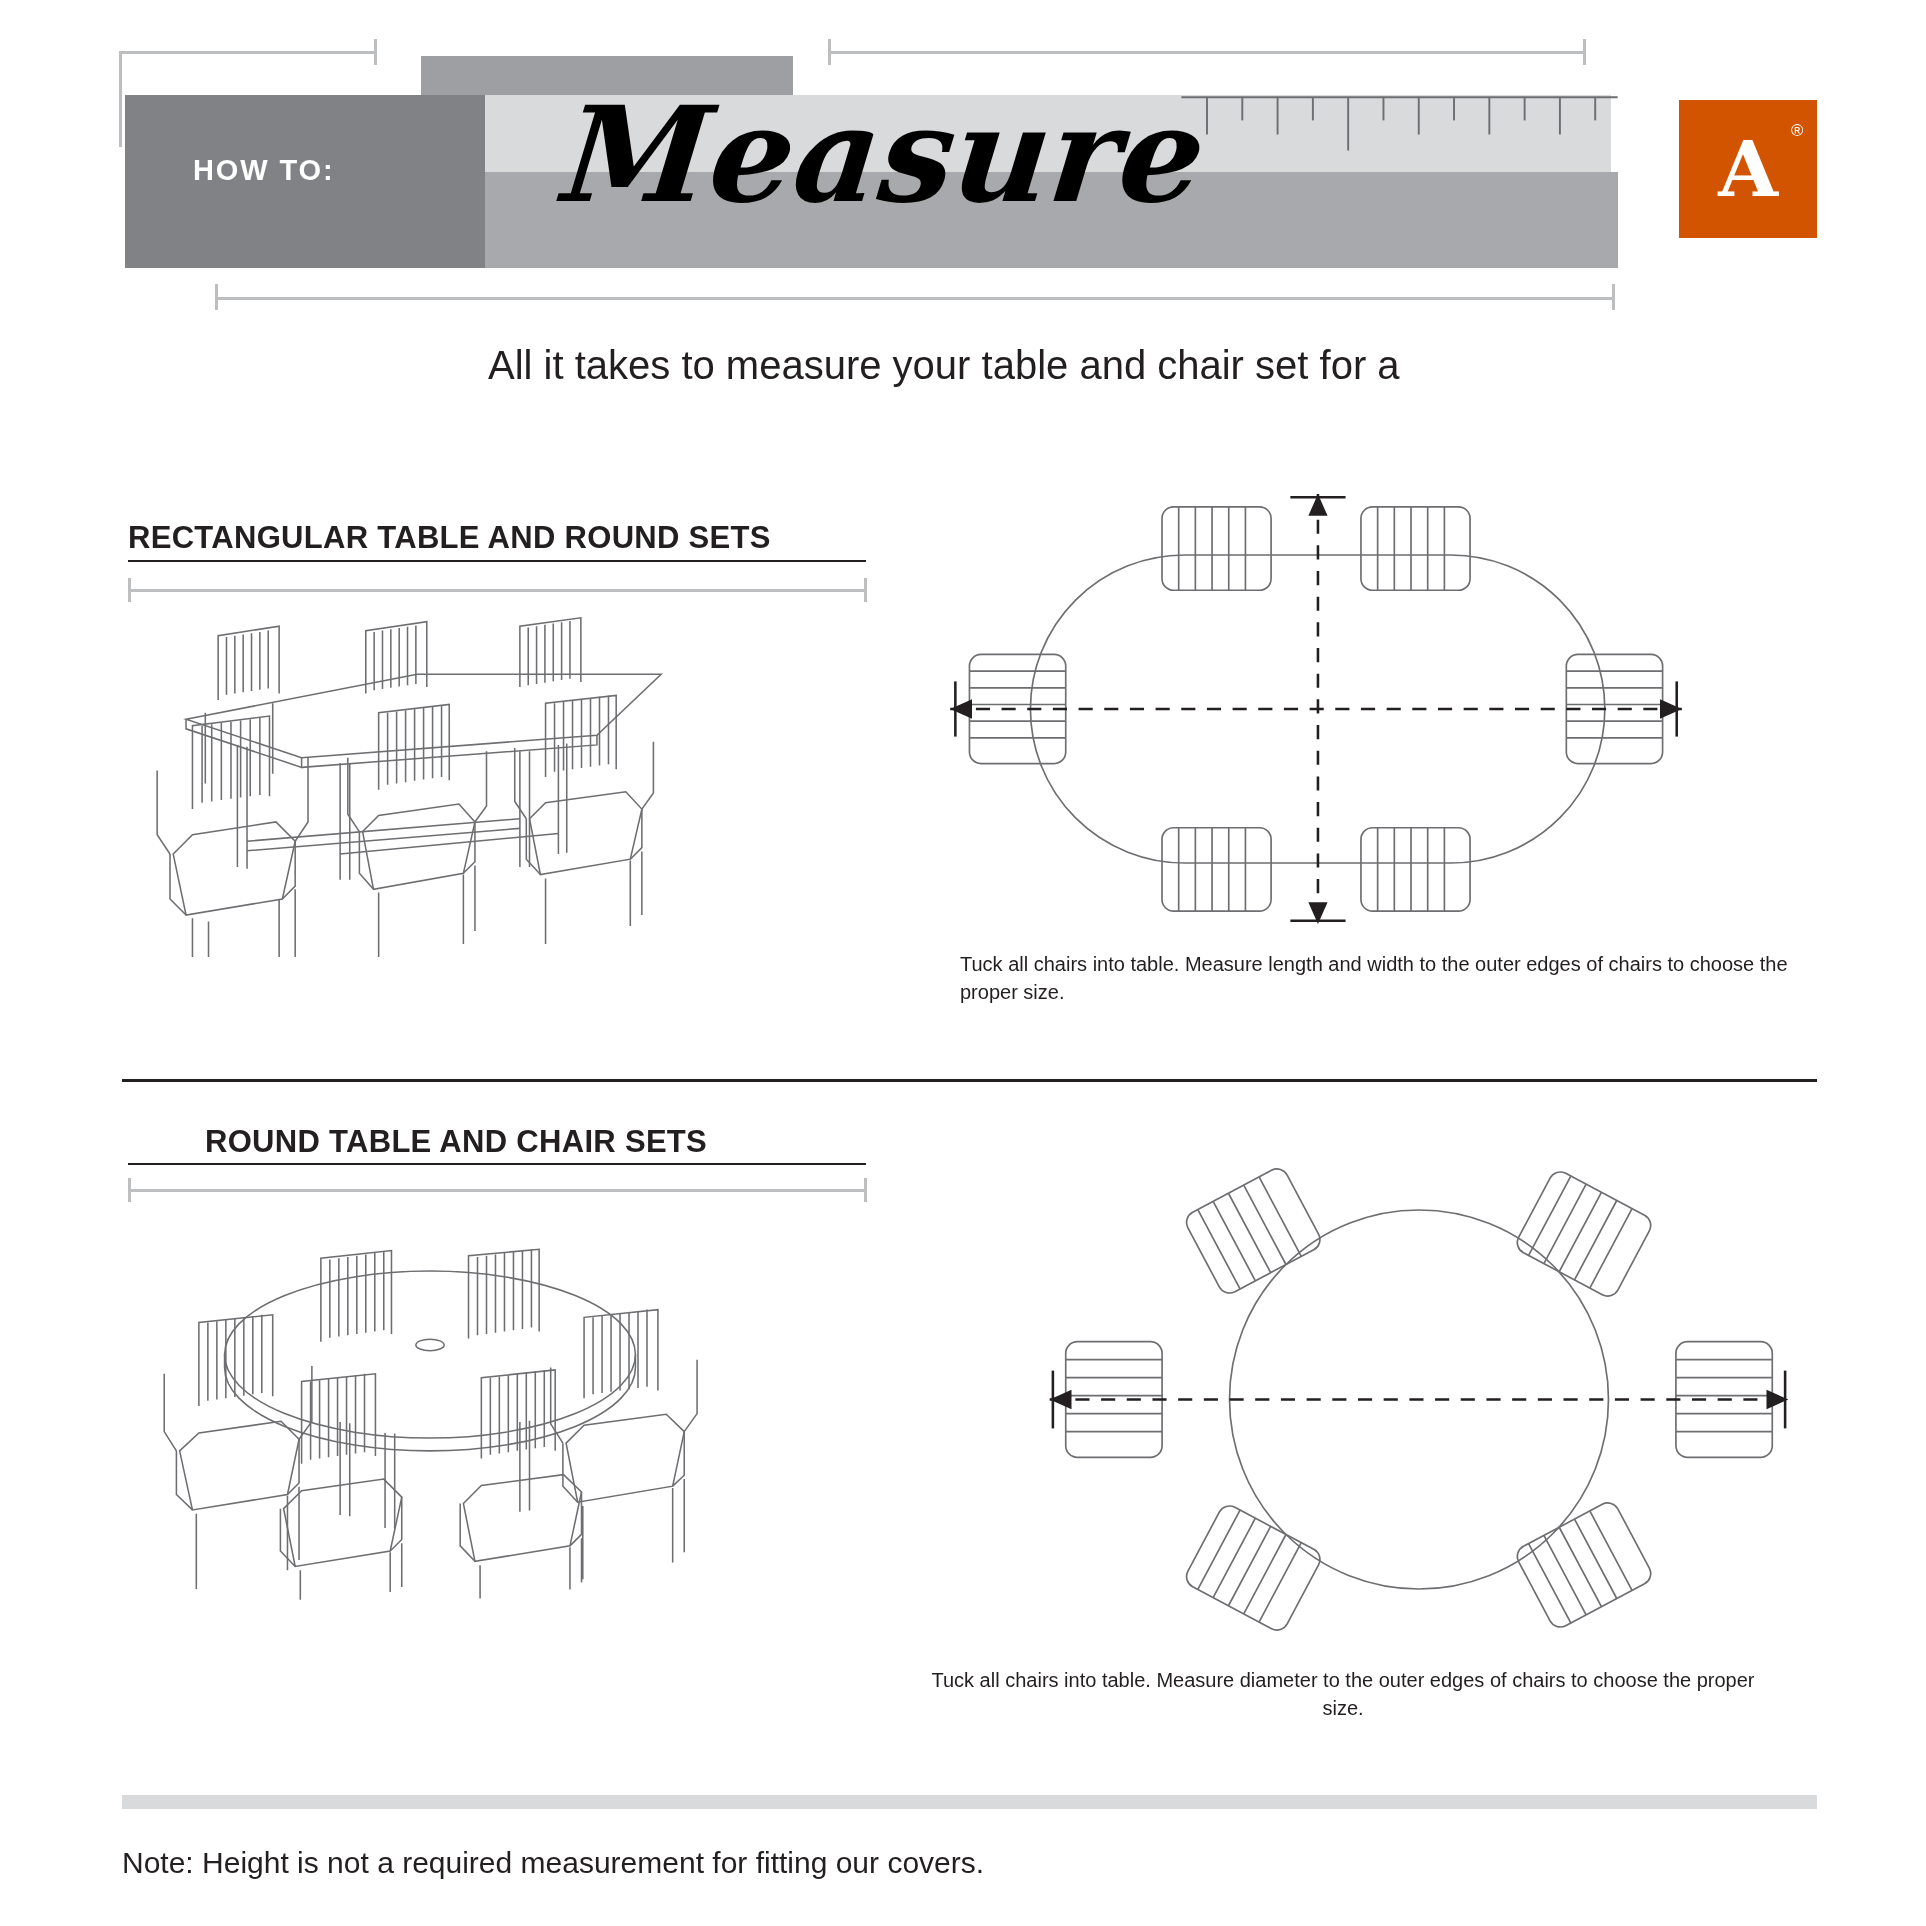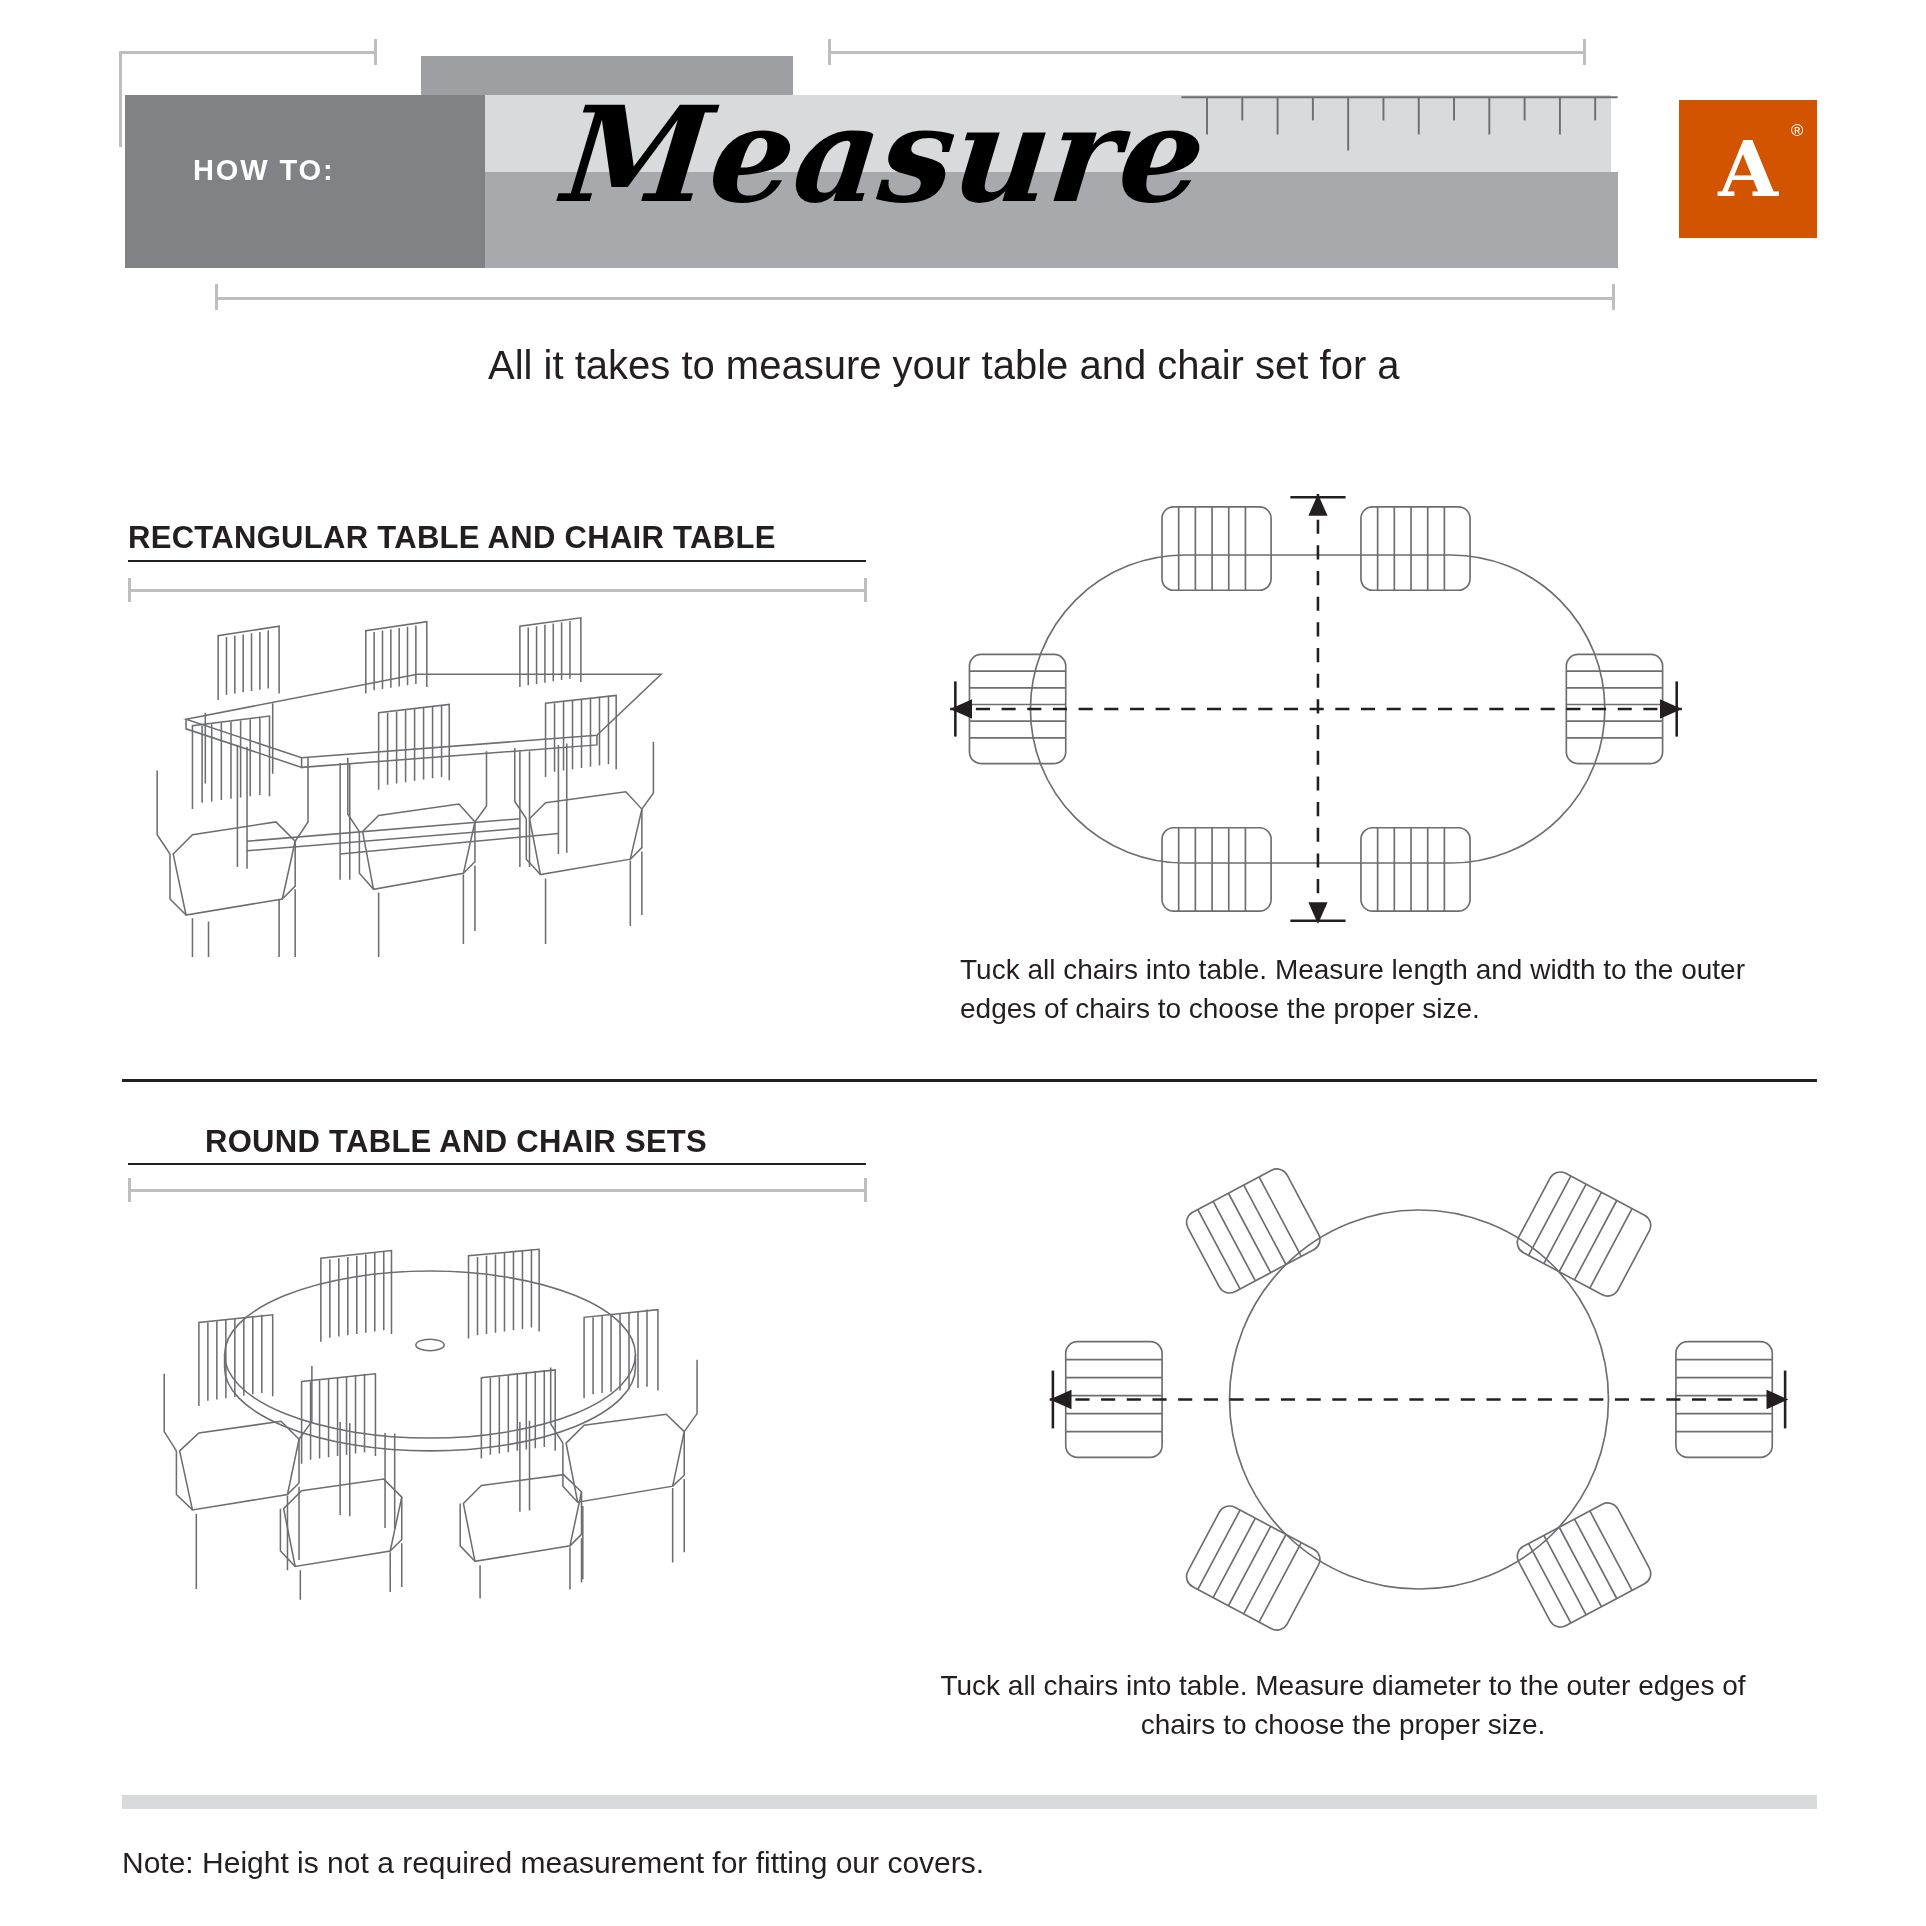--- a/index.html
+++ b/index.html
@@ -52,21 +52,21 @@
     position:absolute;left:488px;top:339px;width:1374px;
     font-size:40px;line-height:1.33;color:#231f20;text-align:left;
   }
   .subtitle sup{font-size:19px;vertical-align:super;}
   
   .sec-title{
     font-size:31px;font-weight:bold;letter-spacing:0.3px;color:#231f20;
   }
   .sec-rule{position:absolute;background:#231f20;height:1.9px;}
   .caption{
-    font-size:28px;line-height:1.4;color:#231f20;
+    font-size:20px;line-height:1.4;color:#231f20;
   }
   .divider{
     position:absolute;left:122px;top:1079px;width:1695px;height:2.6px;background:#231f20;
   }
   .footer-bar{
     position:absolute;left:122px;top:1795px;width:1695px;height:14px;background:#d9dadb;
   }
   .footer-note{
     position:absolute;left:122px;top:1846px;font-size:30px;color:#231f20;
   }
@@ -121,21 +121,21 @@
   <div class="logo"></div>
   <div class="logo-inner">A</div>
   <div class="logo-reg">®</div>
 </div>
 
 <div class="subtitle">
   <div>All it takes to measure your table and chair set for a</div>
 </div>
 
 <div>
-  <div class="sec-title" style="position:absolute;left:128px;top:520px;">RECTANGULAR TABLE AND CHAIR TABLE</div>
+  <div class="sec-title" style="position:absolute;left:128px;top:520px;">RECTANGULAR TABLE AND ROUND SETS</div>
   <div class="sec-rule" style="left:128px;top:560px;width:738px;"></div>
 
   <div class="tick-line" style="left:128px;top:589px;width:738px;height:2.6px;"></div>
   <div class="tick-line" style="left:128px;top:578px;width:2.6px;height:24.4px;"></div>
   <div class="tick-line" style="left:864px;top:578px;width:2.6px;height:24.4px;"></div>
 
   <div style="position:absolute;left:109px;top:597px;">
     <svg width="642" height="360" viewBox="0 0 1000 560" fill="none" stroke="#6d6e71" stroke-width="2.4">
 
       <path d="M120 190 L480 120 L860 120 L760 215 L300 250 Z"></path>

